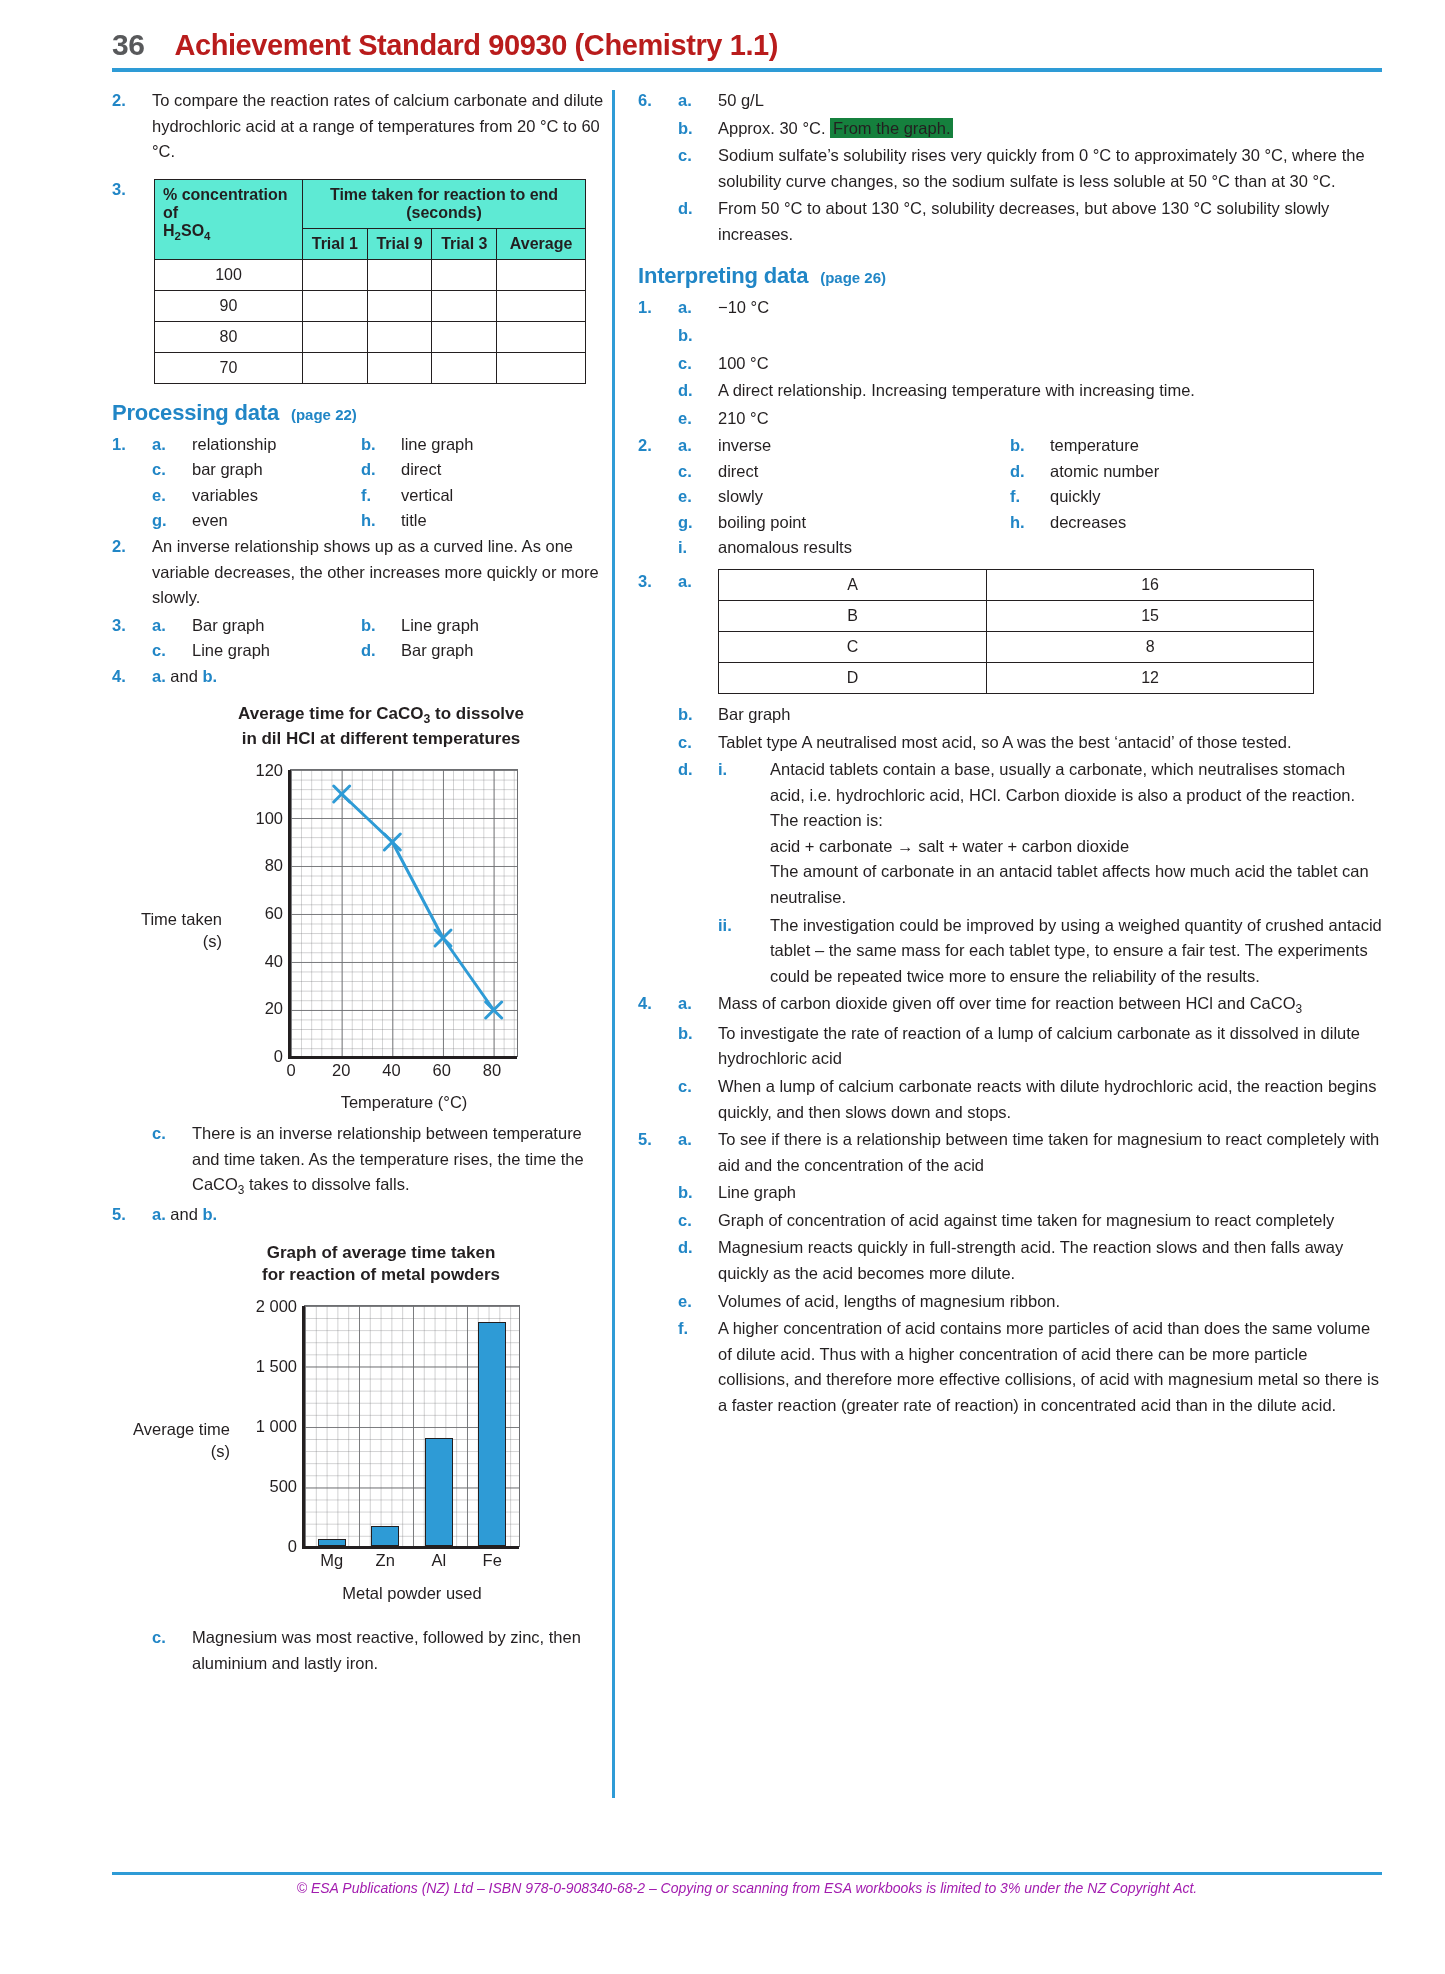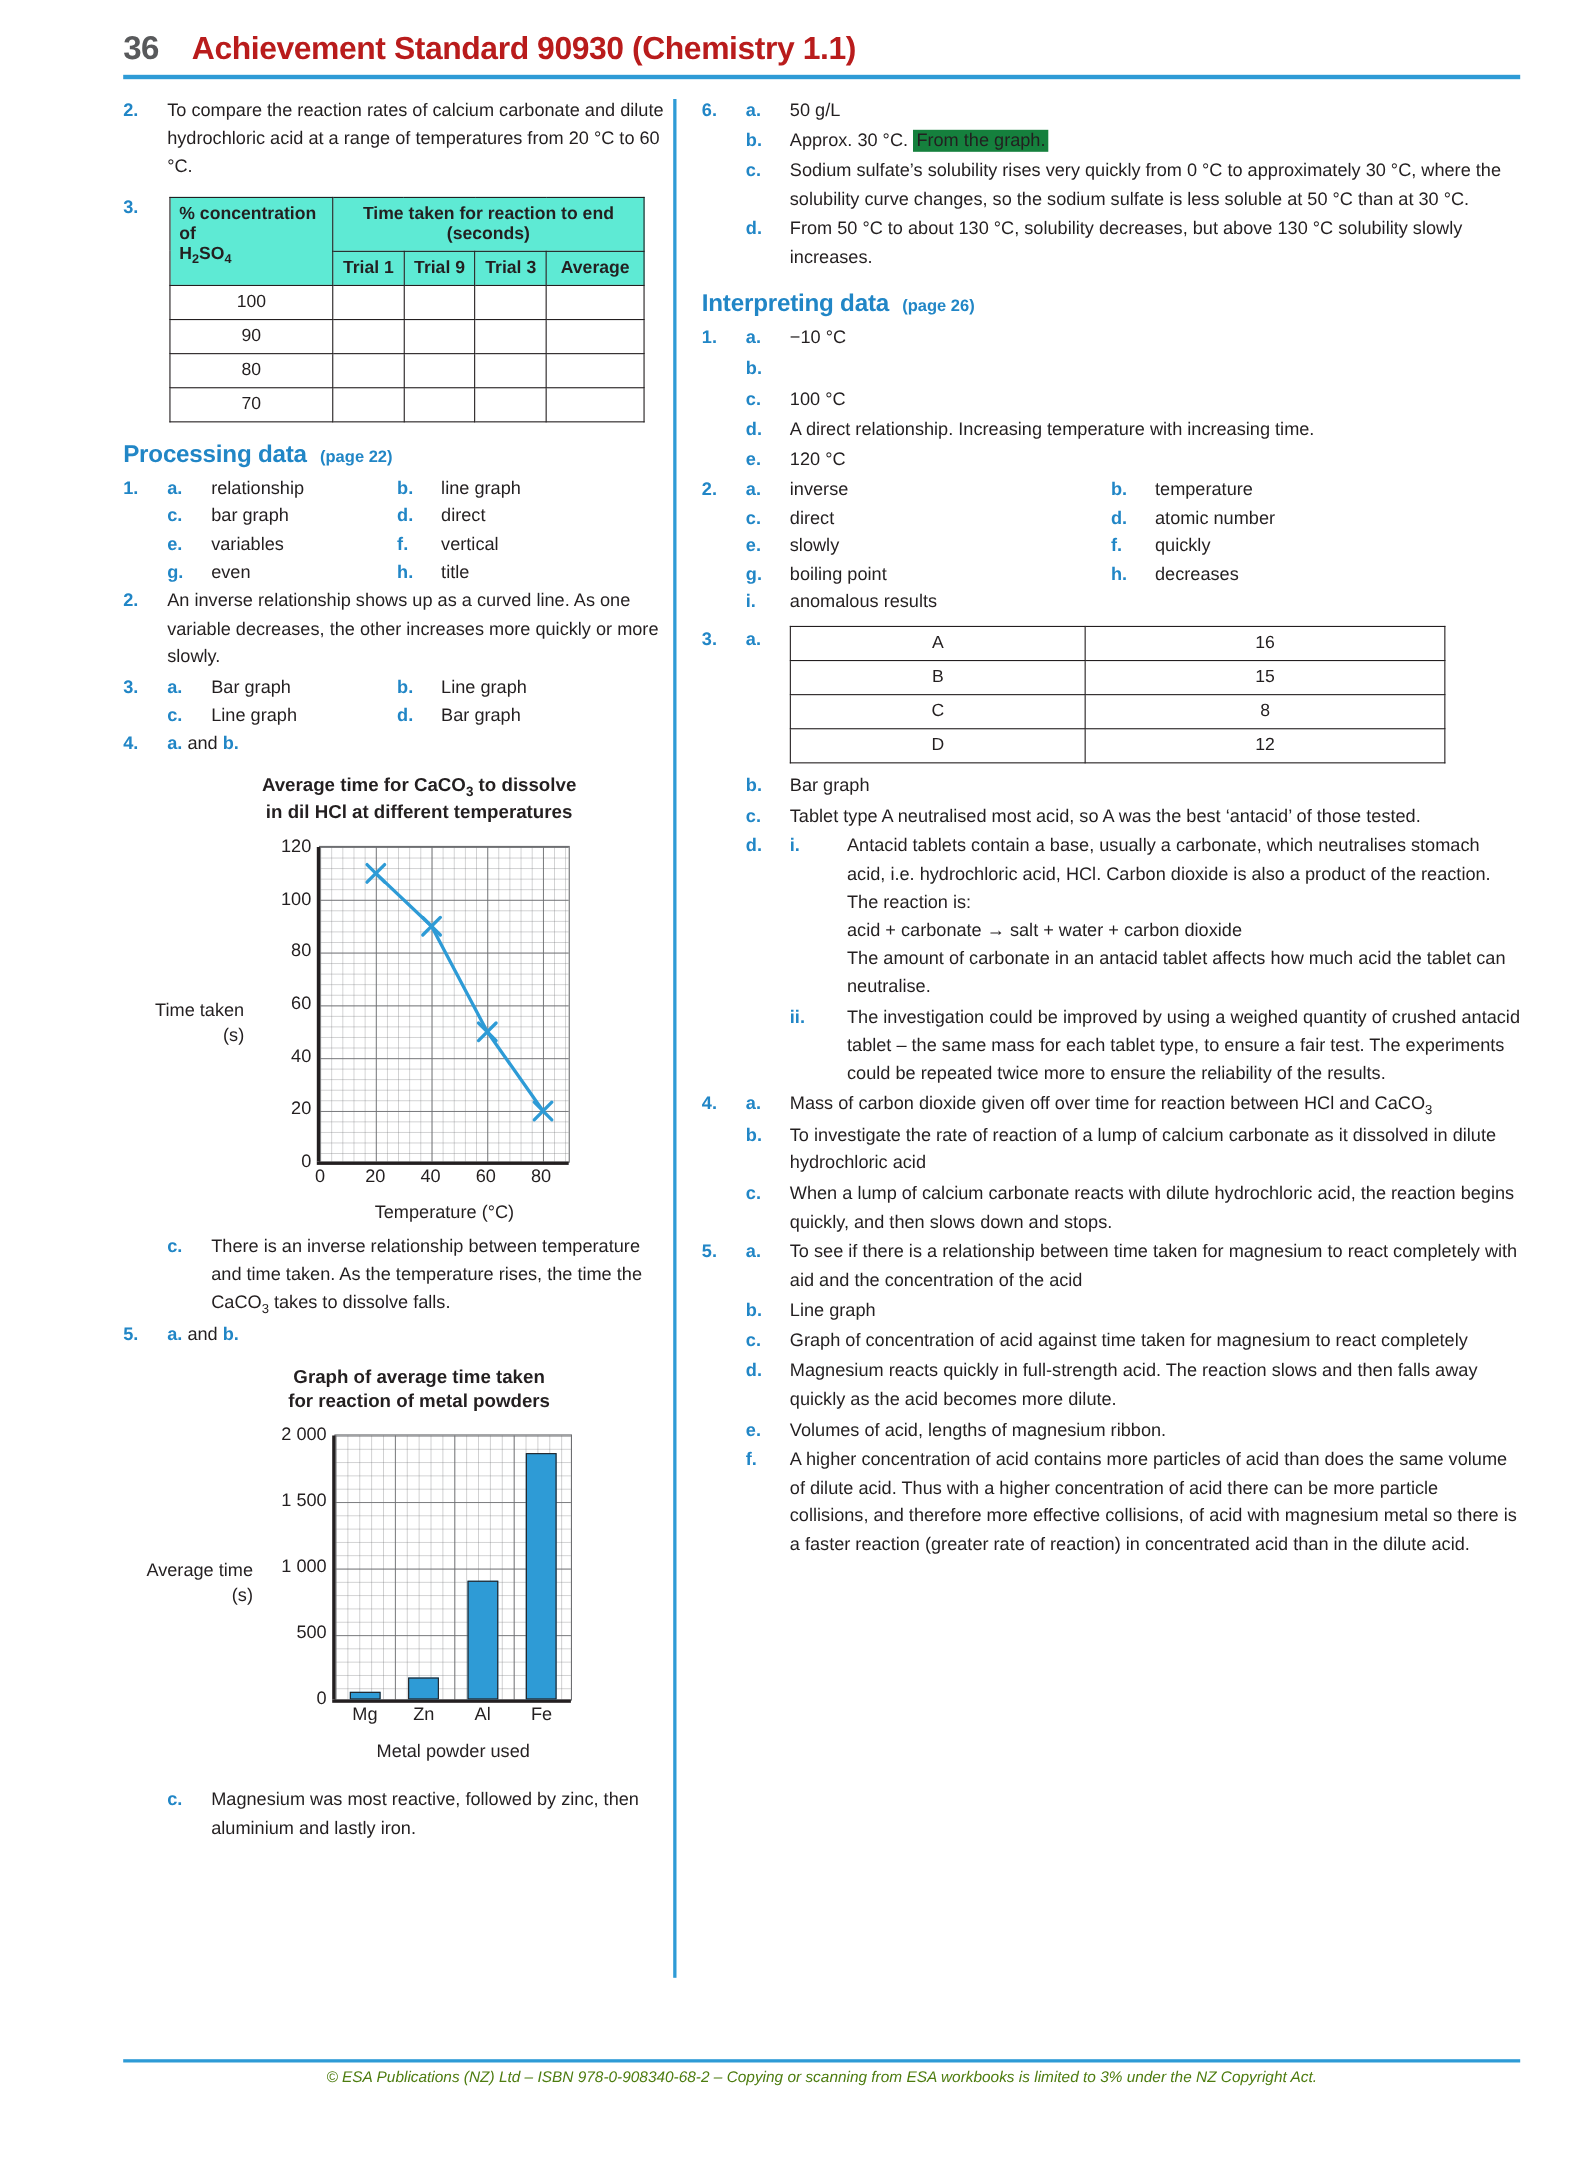--- a/index.html
+++ b/index.html
@@ -120,21 +120,21 @@
     position:absolute; bottom:0;
     background:#2e9bd6; border:1.6px solid #231f20;
   }
 
   
   .footer-rule {
     position:absolute; left:88px; top:1872px; width:1270px; height:2.5px; background:#2e9bd6;
   }
   .footer-text {
     position:absolute; left:88px; top:1880px; width:1270px;
-    text-align:center; color:#4d7c0f; font-size:14px; font-style:italic;
+    text-align:center; color:#a21caf; font-size:14px; font-style:italic;
   }
   sub { font-size:72%; }
 </style>
 </head>
 <body>
 
 <div class="page">
 
   <div class="header">
     <div class="page-num">36</div>
@@ -457,21 +457,21 @@
       <div class="atext">100 °C</div>
     </div>
     <div class="ans-row">
       <div class="qnum blank">.</div>
       <div class="alpha">d.</div>
       <div class="atext">A direct relationship. Increasing temperature with increasing time.</div>
     </div>
     <div class="ans-row">
       <div class="qnum blank">.</div>
       <div class="alpha">e.</div>
-      <div class="atext">120 °C</div>
+      <div class="atext">210 °C</div>
     </div>
 
     <div class="two-col-row">
       <div class="half">
         <div class="qnum">2.</div>
         <div class="alpha">a.</div>
         <div class="atext">inverse</div>
       </div>
       <div class="half">
         <div class="alpha">b.</div>

